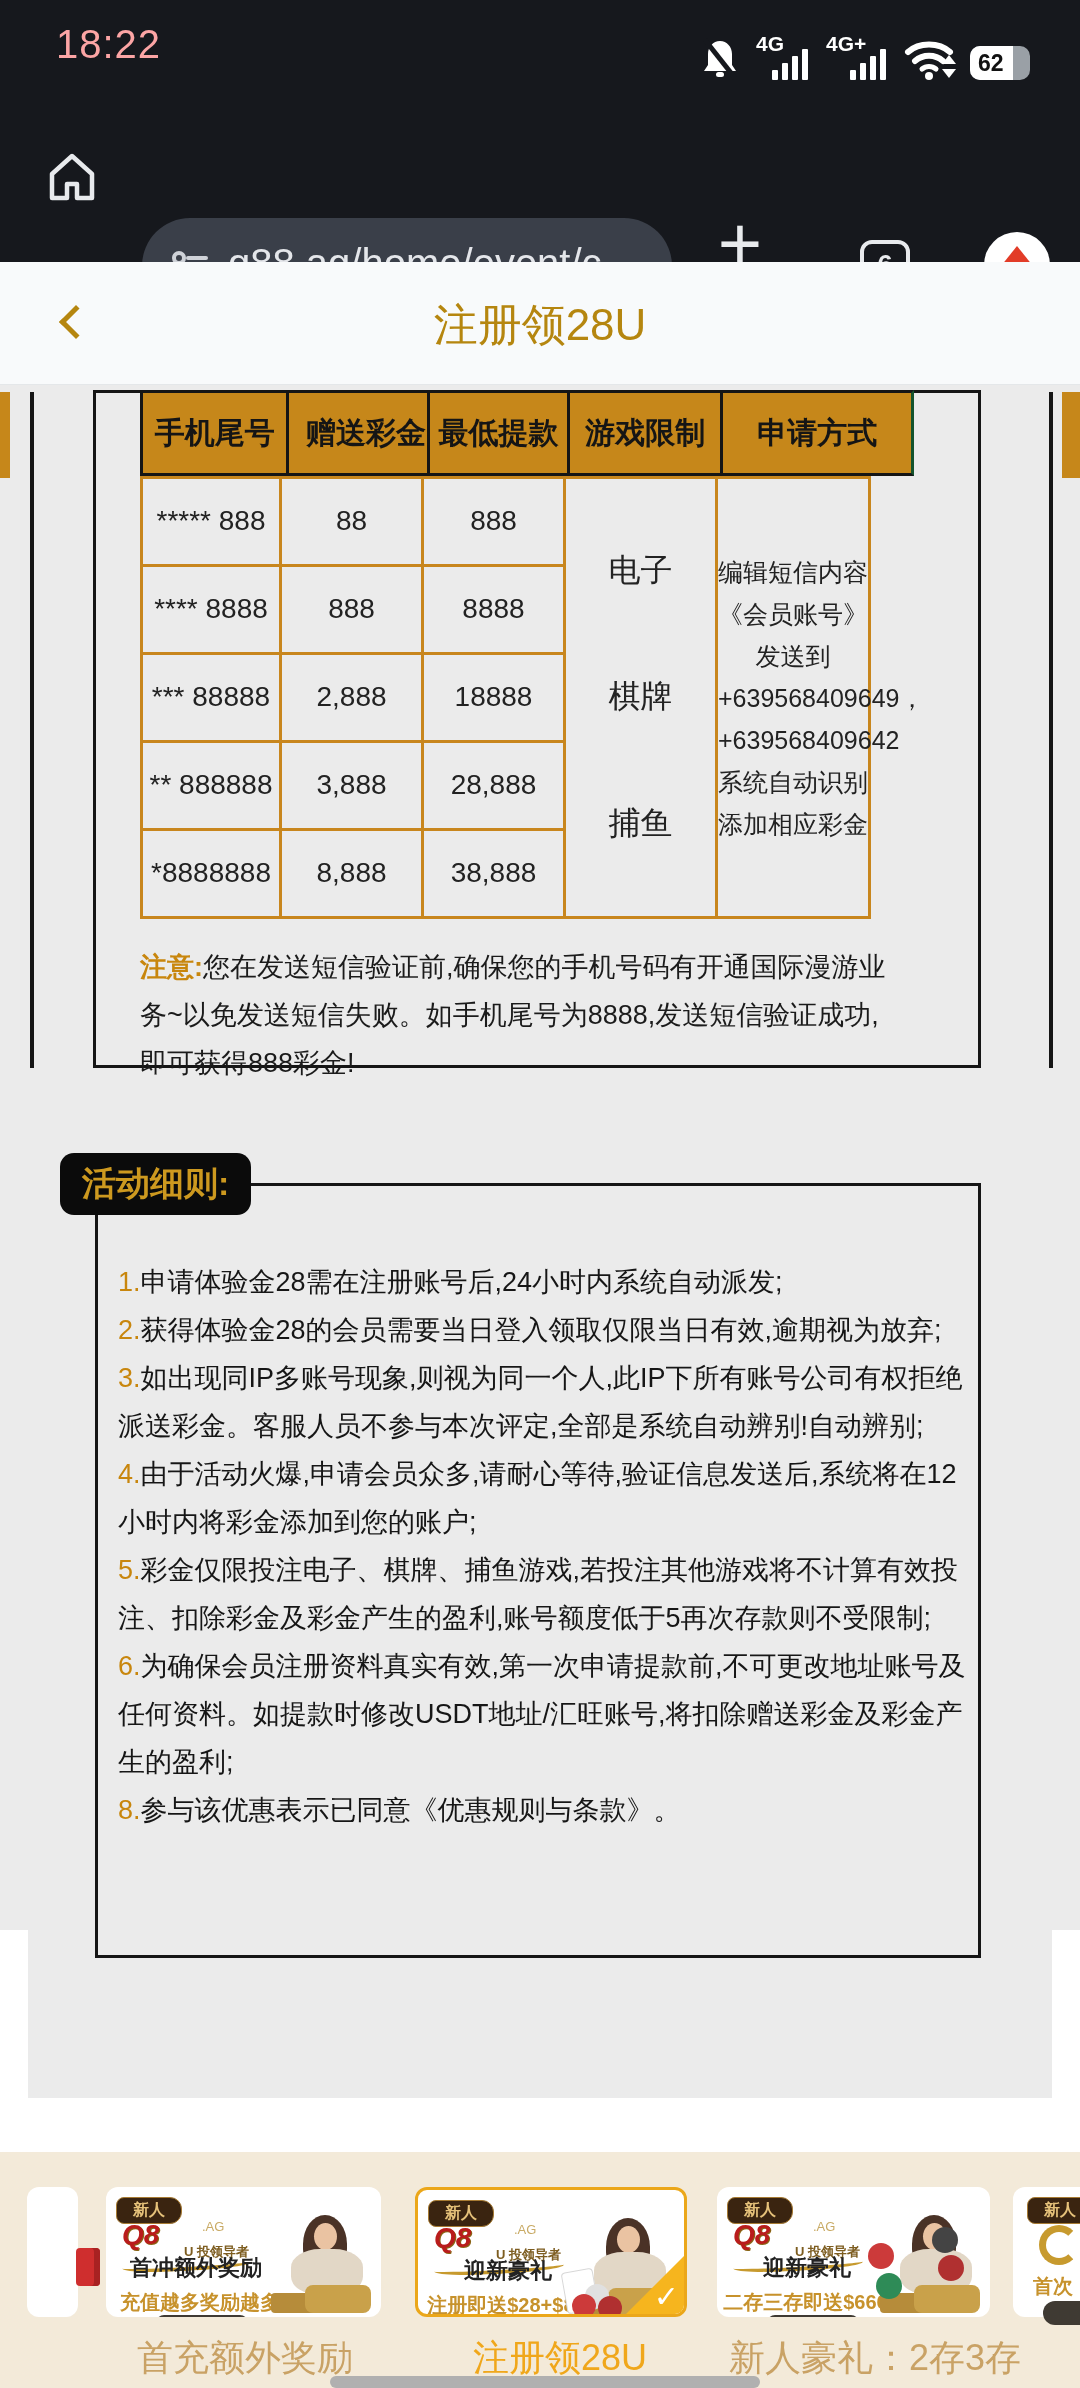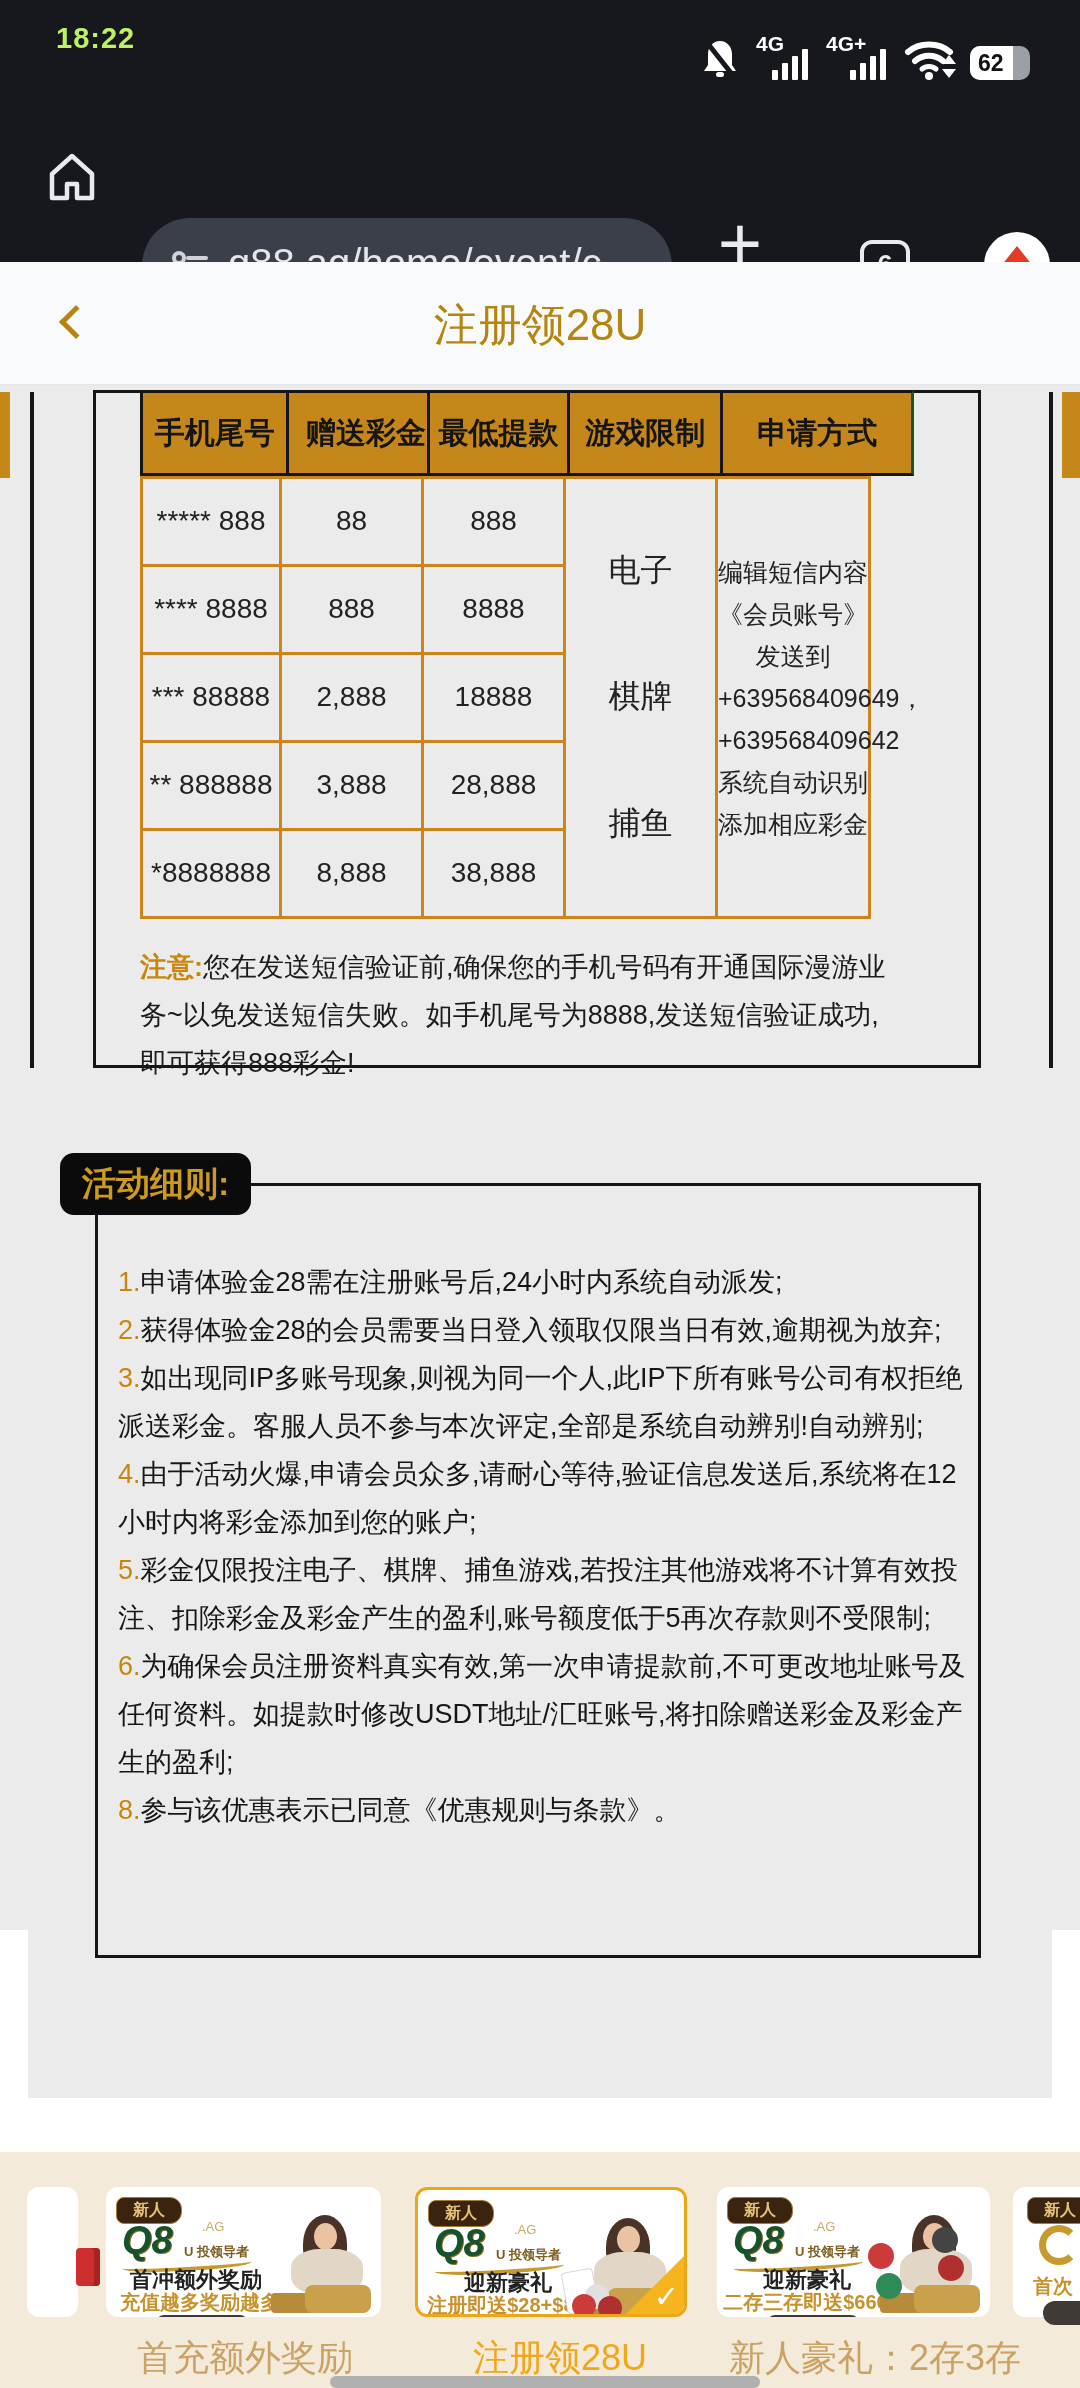--- a/index.html
+++ b/index.html
@@ -6,21 +6,21 @@
     --accent_gold:#c8860d; --table_header:#c6871a; --table_border:#c8861d;
     --title_gold:#b5860f; --selected_gold:#eba71a; --label_tan:#c9a265;
     --label_selected:#f0a71b; --carousel_bg:#f3ead9; --dark_bg:#16181d;
   }
   *{margin:0;padding:0;box-sizing:border-box;font-family:"Liberation Sans","DejaVu Sans",sans-serif;}
   html,body{width:1080px;height:2388px;background:#fff;}
   .phone{position:absolute;left:0;top:0;width:1080px;height:2388px;overflow:hidden;background:#ebebeb;}
 
   
   .status-bar{position:absolute;left:0;top:0;width:1080px;height:90px;background:var(--dark_bg);}
-  .sb-time{position:absolute;left:56px;top:22px;font-size:29px;font-weight:bold;color:#bef264;letter-spacing:1px;}
+  .sb-time{position:absolute;left:56px;top:22px;font-size:40px;font-weight:normal;color:#fca5a5;letter-spacing:1px;}
   .sb-icons{position:absolute;right:50px;top:36px;height:44px;display:flex;align-items:flex-end;gap:16px;}
   .net{position:relative;width:54px;height:44px;}
   .net-label{position:absolute;left:0;top:-4px;font-size:21px;font-weight:bold;color:#fff;}
   .bars{position:absolute;right:2px;bottom:0;display:flex;align-items:flex-end;gap:4px;}
   .bars i{display:block;width:6px;background:#fff;border-radius:1px;}
   .bars i:nth-child(1){height:10px}.bars i:nth-child(2){height:17px}
   .bars i:nth-child(3){height:24px}.bars i:nth-child(4){height:31px}
   .battery{position:relative;width:60px;height:34px;border-radius:10px;background:#9aa0a6;overflow:hidden;}
   .battery .fill{position:absolute;left:0;top:0;width:72%;height:100%;background:#fff;}
   .battery .pct{position:absolute;left:8px;top:4px;font-size:23px;font-weight:bold;color:#111;}
@@ -78,25 +78,25 @@
 
   
   .white-strip{position:absolute;left:0;top:2098px;width:1080px;height:54px;background:#fff;}
   .carousel{position:absolute;left:0;top:2152px;width:1080px;height:236px;background:var(--carousel_bg);}
   .card{position:absolute;top:35px;height:130px;background:#fff;border-radius:12px;overflow:hidden;}
   .card.selected{border:3px solid var(--selected_gold);}
   .corner{position:absolute;right:0;bottom:0;width:0;height:0;border-style:solid;border-width:0 0 58px 58px;border-color:transparent transparent #f6b51e transparent;}
   .corner-check{position:absolute;right:5px;bottom:0px;color:#fff;font-size:30px;font-weight:bold;}
   .nb{position:absolute;left:10px;top:10px;background:#3a2410;color:#e6c27a;border:1px solid #a77b33;font-size:16px;font-weight:bold;padding:2px 16px;border-radius:8px 12px 12px 8px;}
   .q8logo{position:absolute;left:16px;top:32px;width:150px;height:48px;}
-  .q8{font-size:38px;font-weight:bold;font-style:italic;color:#14532d;text-shadow:1px 1px 0 #8a6414;}
+  .q8{font-size:28px;font-weight:bold;font-style:italic;color:#b91c1c;text-shadow:1px 1px 0 #8a6414;}
   .ag{position:absolute;left:80px;top:0;font-size:13px;color:#c9ab66;}
   .q8sub{position:absolute;left:62px;top:24px;font-size:13px;font-weight:bold;color:#7d5d20;white-space:nowrap;}
   .swoosh{position:absolute;left:0px;top:40px;width:130px;height:12px;border-bottom:4px solid #c79a2e;border-radius:50%;transform:rotate(-3deg);}
-  .card-title{position:absolute;left:0px;top:78px;width:180px;text-align:center;font-size:22px;font-weight:bold;color:#222;}
+  .card-title{position:absolute;left:0px;top:66px;width:180px;text-align:center;font-size:22px;font-weight:bold;color:#222;}
   .card-sub{position:absolute;left:-6px;top:102px;width:200px;text-align:center;font-size:20px;font-weight:bold;color:#c7922c;white-space:nowrap;}
   .card-btn{position:absolute;left:50px;top:128px;width:92px;height:26px;background:#3f3a33;border-radius:8px;color:#d8a83e;font-size:14px;text-align:center;line-height:26px;}
   .photo{position:absolute;right:4px;top:28px;width:118px;height:100px;}
   .hair{position:absolute;right:30px;top:0;width:44px;height:58px;background:#4a3226;border-radius:50% 50% 42% 42%;}
   .face{position:absolute;right:40px;top:8px;width:23px;height:27px;background:#eac3a2;border-radius:50%;}
   .torso{position:absolute;right:14px;top:34px;width:72px;height:46px;background:#e2d7c6;border-radius:40%;}
   .goldpile{position:absolute;right:6px;bottom:2px;width:66px;height:28px;background:#c9a14a;border-radius:8px;box-shadow:-38px 4px 0 -4px #b68c3a;}
   .photo.cards .wcard{position:absolute;left:2px;bottom:6px;width:32px;height:42px;background:#fff;border:1px solid #d8d8d8;border-radius:4px;transform:rotate(-10deg);}
   .photo.cards .rchip{position:absolute;left:10px;bottom:0;width:24px;height:24px;background:#cc3a3a;border-radius:50%;box-shadow:26px 2px 0 #b03030,13px -10px 0 #e0e0e0;}
   .photo.chips .rchip{position:absolute;left:0px;top:28px;width:26px;height:26px;background:#cc3a3a;border-radius:50%;box-shadow:8px 30px 0 #2e8b57,64px -16px 0 #444,70px 12px 0 #b03030;}

